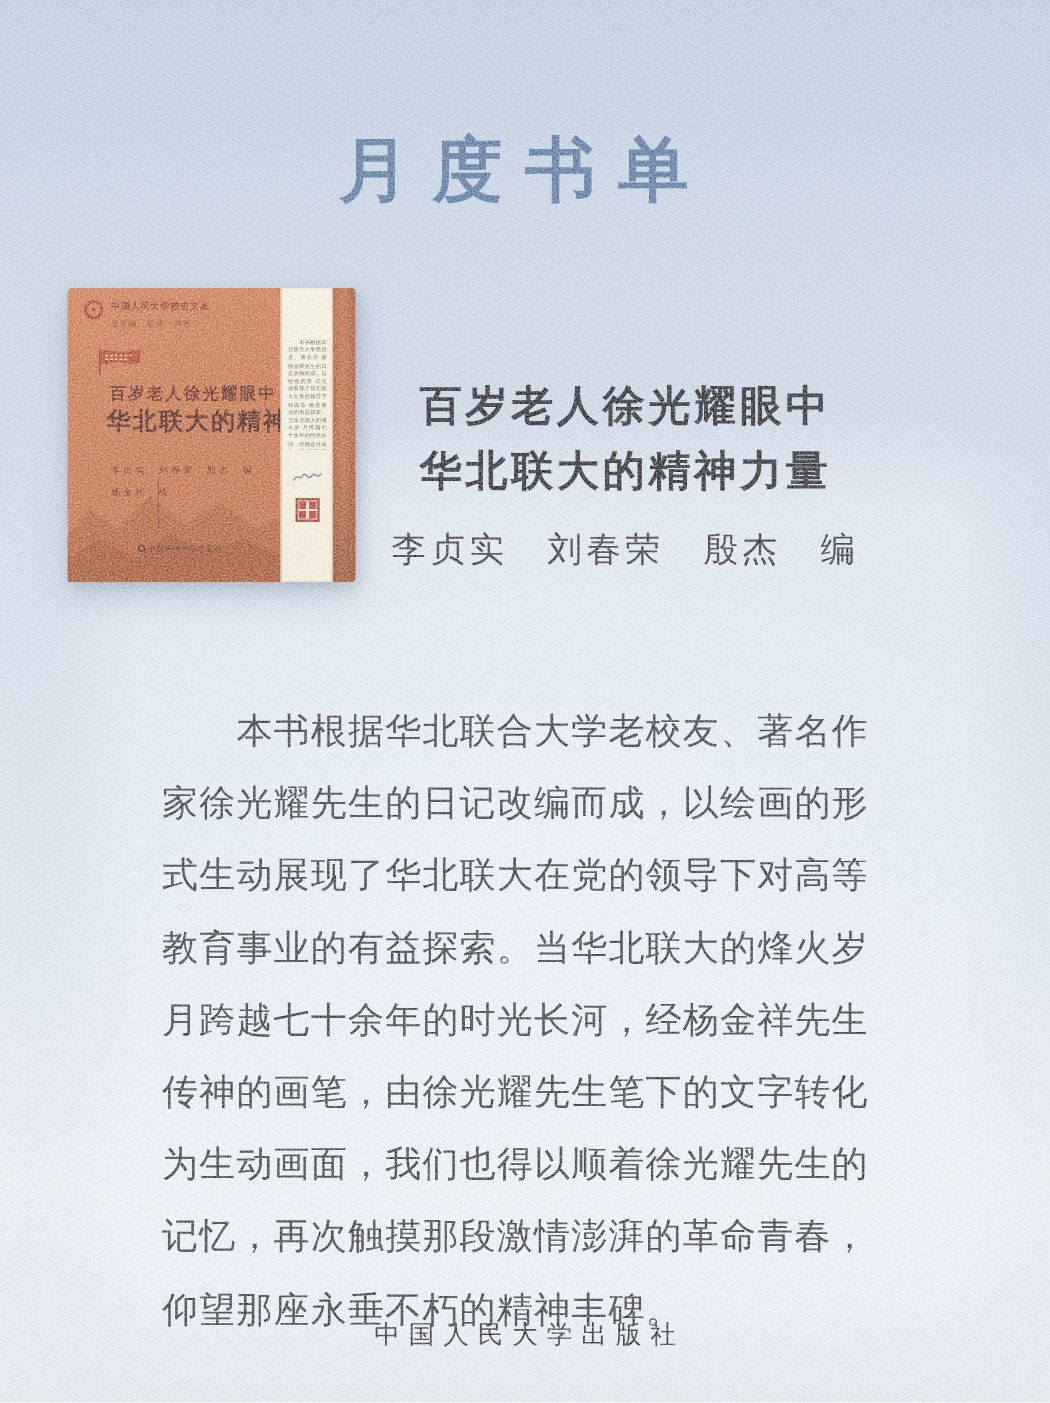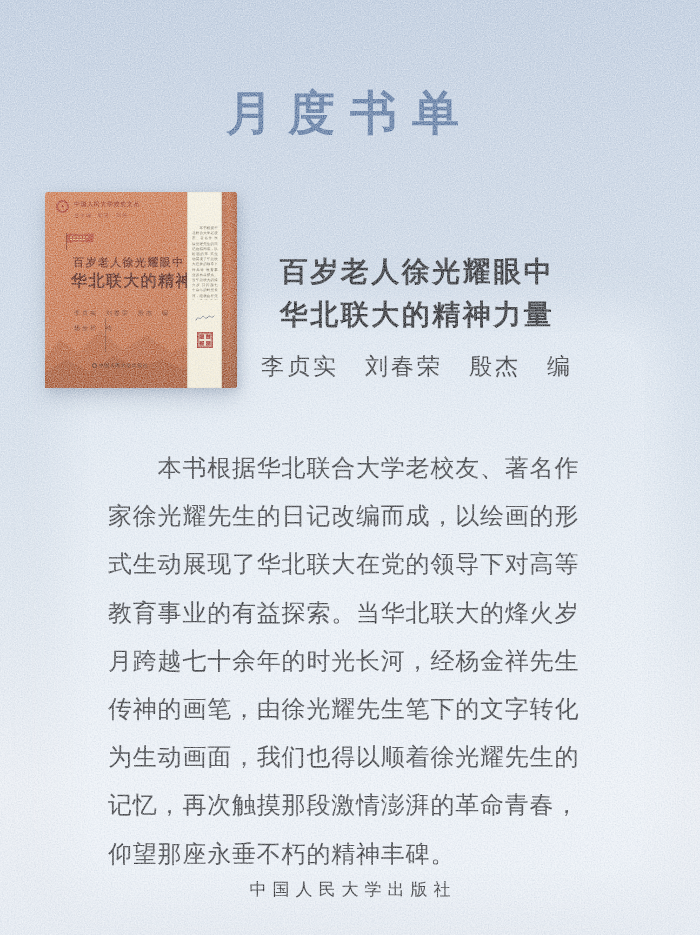--- a/index.html
+++ b/index.html
@@ -129,21 +129,21 @@
     font-size: 28px; font-weight: 700; line-height: 43px;
     letter-spacing: 2.5px; color: #17181c; white-space: nowrap;
   }
   .head-byline {
     margin-top: 15px; font-size: 23px; font-weight: 400;
     letter-spacing: 3px; color: #25262a; white-space: nowrap;
   }
 
   
   .description {
-    position: absolute; left: 108px; top: 444px; z-index: 10;
+    position: absolute; left: 108px; top: 464px; z-index: 10;
     font-size: 24px; line-height: 48.2px; letter-spacing: .8px;
     color: #2b2c30;
     white-space: pre;
   }
 
   
   .footer {
     position: absolute; top: 878px; left: 0; width: 100%;
     text-align: center;
     font-size: 17px; letter-spacing: 6px; padding-left: 6px;

